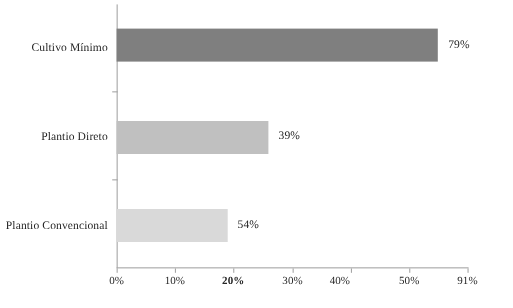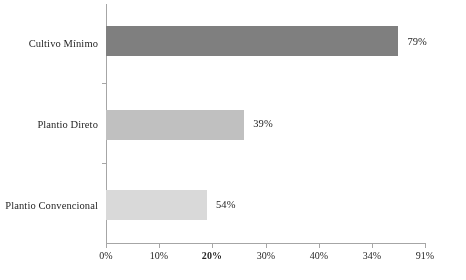--- a/index.html
+++ b/index.html
@@ -113,22 +113,22 @@
   <div class="tick-x" style="left:212px;"></div>
   <div class="tick-x" style="left:266px;"></div>
   <div class="tick-x" style="left:319px;"></div>
   <div class="tick-x" style="left:372px;"></div>
   <div class="tick-x" style="left:425px;"></div>
 
   <div class="tick-x-label" style="left:86px;">0%</div>
   <div class="tick-x-label" style="left:139px;text-align:center;">10%</div>
   <div class="tick-x-label" style="left:192px;font-weight:bold;">20%</div>
   <div class="tick-x-label" style="left:246px;">30%</div>
-  <div class="tick-x-label" style="left:299px;">40%</div>
-  <div class="tick-x-label" style="left:352px;">34%</div>
+  <div class="tick-x-label" style="left:289px;">40%</div>
+  <div class="tick-x-label" style="left:352px;">50%</div>
   <div class="tick-x-label" style="left:405px;">91%</div>
 
   <div class="tick-y" style="top:83px;"></div>
   <div class="tick-y" style="top:163px;"></div>
 
   <div class="bar" style="top: 26px; height: 30px; width: 292.4px; background: rgb(127, 127, 127);"></div>
   <div class="cat-label" style="top:38px;">Cultivo Mínimo</div>
   <div class="bar-label-value" style="left: 407.4px; top: 36px;">79%</div>
 
   <div class="bar" style="top: 110px; height: 30px; width: 138.2px; background: rgb(192, 192, 192);"></div>

